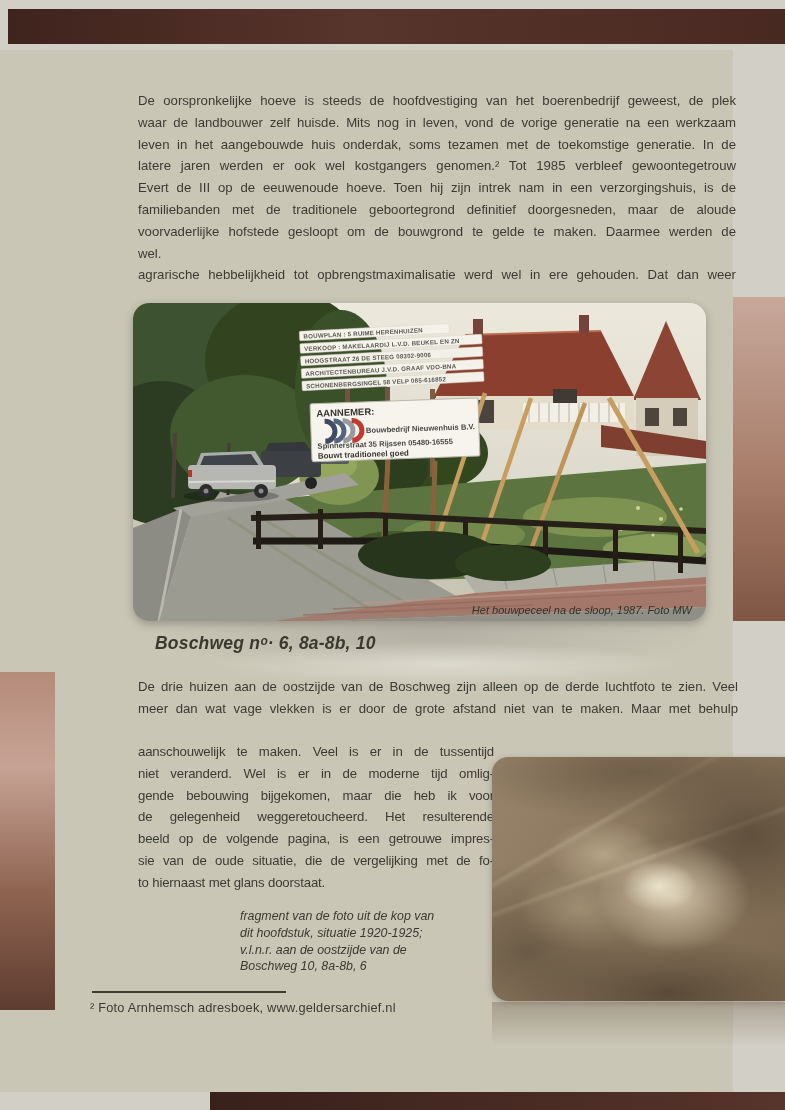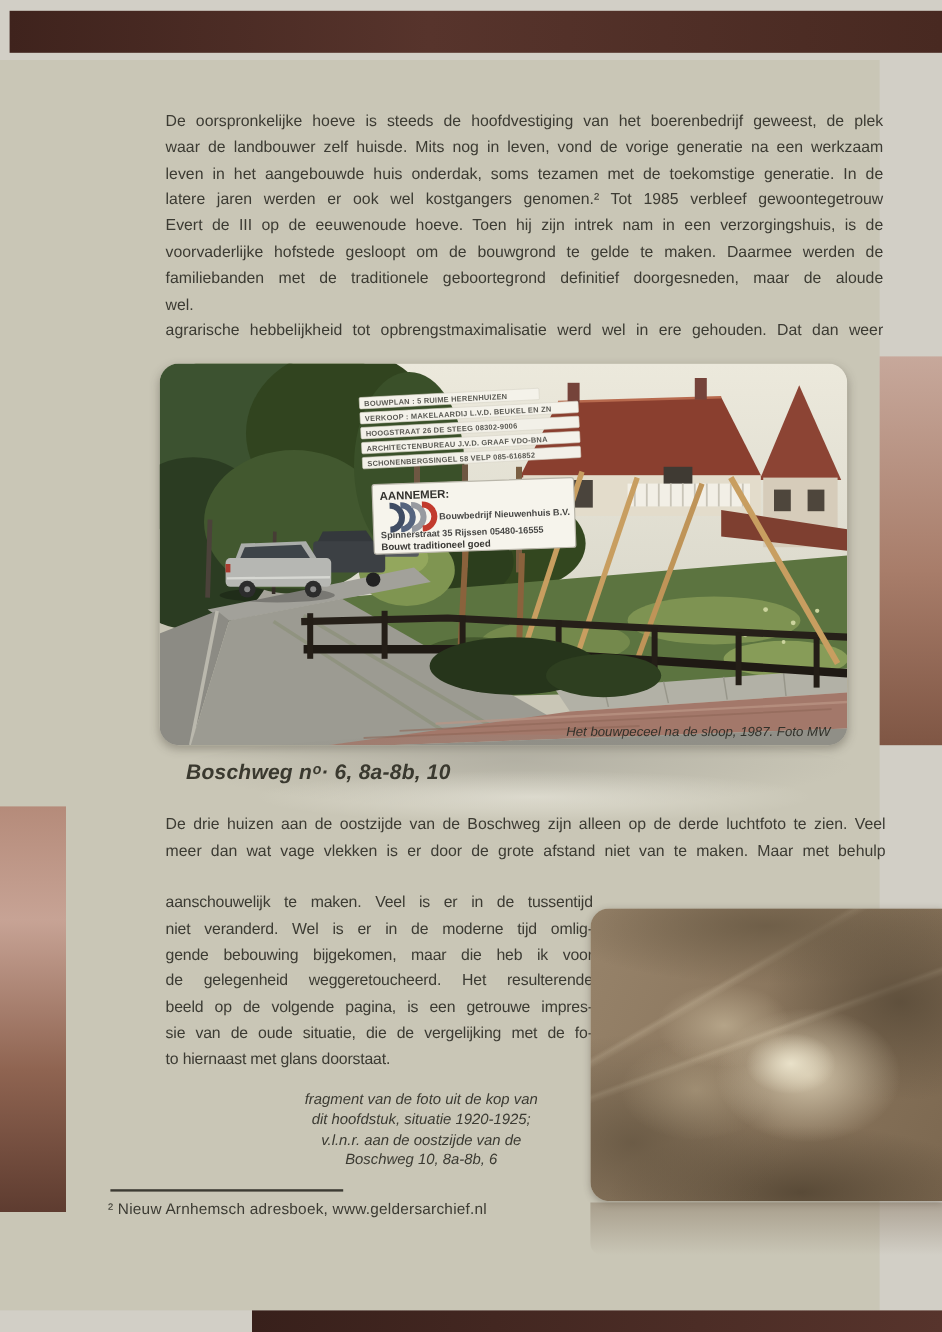--- a/index.html
+++ b/index.html
@@ -53,21 +53,21 @@
             radial-gradient(ellipse 170px 120px at 12% 80%,rgba(96,81,61,0.75),rgba(96,81,61,0) 75%),
             radial-gradient(ellipse 220px 60px at 50% 6%,rgba(108,92,70,0.9),rgba(108,92,70,0) 80%),
             radial-gradient(ellipse 200px 70px at 60% 97%,rgba(82,68,50,0.85),rgba(82,68,50,0) 80%),
             linear-gradient(160deg,rgba(226,212,184,0) 44%,rgba(226,212,184,0.28) 45%,rgba(226,212,184,0) 46.5%),
             linear-gradient(150deg,rgba(226,212,184,0) 30%,rgba(226,212,184,0.22) 31%,rgba(226,212,184,0) 32.5%),
             linear-gradient(115deg,#97836a,#7c6850);
           box-shadow:0 2px 6px rgba(60,50,40,0.3);}
   .photo2-reflection{left:492px;top:1002px;width:293px;height:44px;border-radius:0 0 0 10px;
           background:linear-gradient(180deg,rgba(128,110,89,0.45),rgba(128,110,89,0));}
 
-  .caption2{left:240px;top:908px;width:222px;text-align:center;font-style:italic;
+  .caption2{left:240px;top:908px;width:222px;text-align:left;font-style:italic;
             font-size:12.4px;line-height:16.8px;color:#3b3a32;}
 
   .footnote-rule{left:92px;top:991px;width:194px;height:1.5px;background:#3c3b33;}
   .footnote{left:90px;top:1000px;font-size:12.8px;color:#3c3b33;letter-spacing:0.2px;}
 </style>
 </head>
 <body>
 
 <div class="page">
 
@@ -76,22 +76,22 @@
   <div class="abs band-right"></div>
   <div class="abs band-left"></div>
   <div class="abs bottombar"></div>
 
   <div class="abs para1">
     <div class="textline">De oorspronkelijke hoeve is steeds de hoofdvestiging van het boerenbedrijf geweest, de plek</div>
     <div class="textline">waar de landbouwer zelf huisde. Mits nog in leven, vond de vorige generatie na een werkzaam</div>
     <div class="textline">leven in het aangebouwde huis onderdak, soms tezamen met de toekomstige generatie. In de</div>
     <div class="textline">latere jaren werden er ook wel kostgangers genomen.² Tot 1985 verbleef gewoontegetrouw</div>
     <div class="textline">Evert de III op de eeuwenoude hoeve.  Toen hij zijn intrek nam in een verzorgingshuis,  is de</div>
+    <div class="textline">familiebanden met de traditionele geboortegrond definitief doorgesneden, maar de aloude</div>
     <div class="textline">voorvaderlijke hofstede gesloopt om de bouwgrond te gelde te maken. Daarmee werden de</div>
-    <div class="textline">familiebanden met de traditionele geboortegrond definitief doorgesneden, maar de aloude</div>
     <div class="textline last">wel.</div>
     <div class="textline">agrarische hebbelijkheid tot opbrengstmaximalisatie werd wel in ere gehouden. Dat dan weer</div>
   </div>
 
   <div class="abs photo1">
     <svg width="573" height="318" viewBox="0 0 573 318" preserveAspectRatio="none">
       <defs>
         <linearGradient id="sky" x1="0" y1="0" x2="0" y2="1">
           <stop offset="0" stop-color="#ece9dc"></stop>
             <stop offset="1" stop-color="#dbd9cc"></stop>
@@ -275,15 +275,15 @@
   <div class="abs photo2-reflection"></div>
 
   <div class="abs caption2">
     <div>fragment van de foto uit de kop van</div>
     <div>dit hoofdstuk, situatie  1920-1925;</div>
     <div>v.l.n.r. aan de oostzijde van de</div>
     <div>Boschweg 10, 8a-8b, 6</div>
   </div>
 
   <div class="abs footnote-rule"></div>
-  <div class="abs footnote">² Nieuw Arnhemsch adresboek, www.geldersarchief.nl</div>
+  <div class="abs footnote">² Foto Arnhemsch adresboek, www.geldersarchief.nl</div>
 
 </div>
 
 </body></html>

